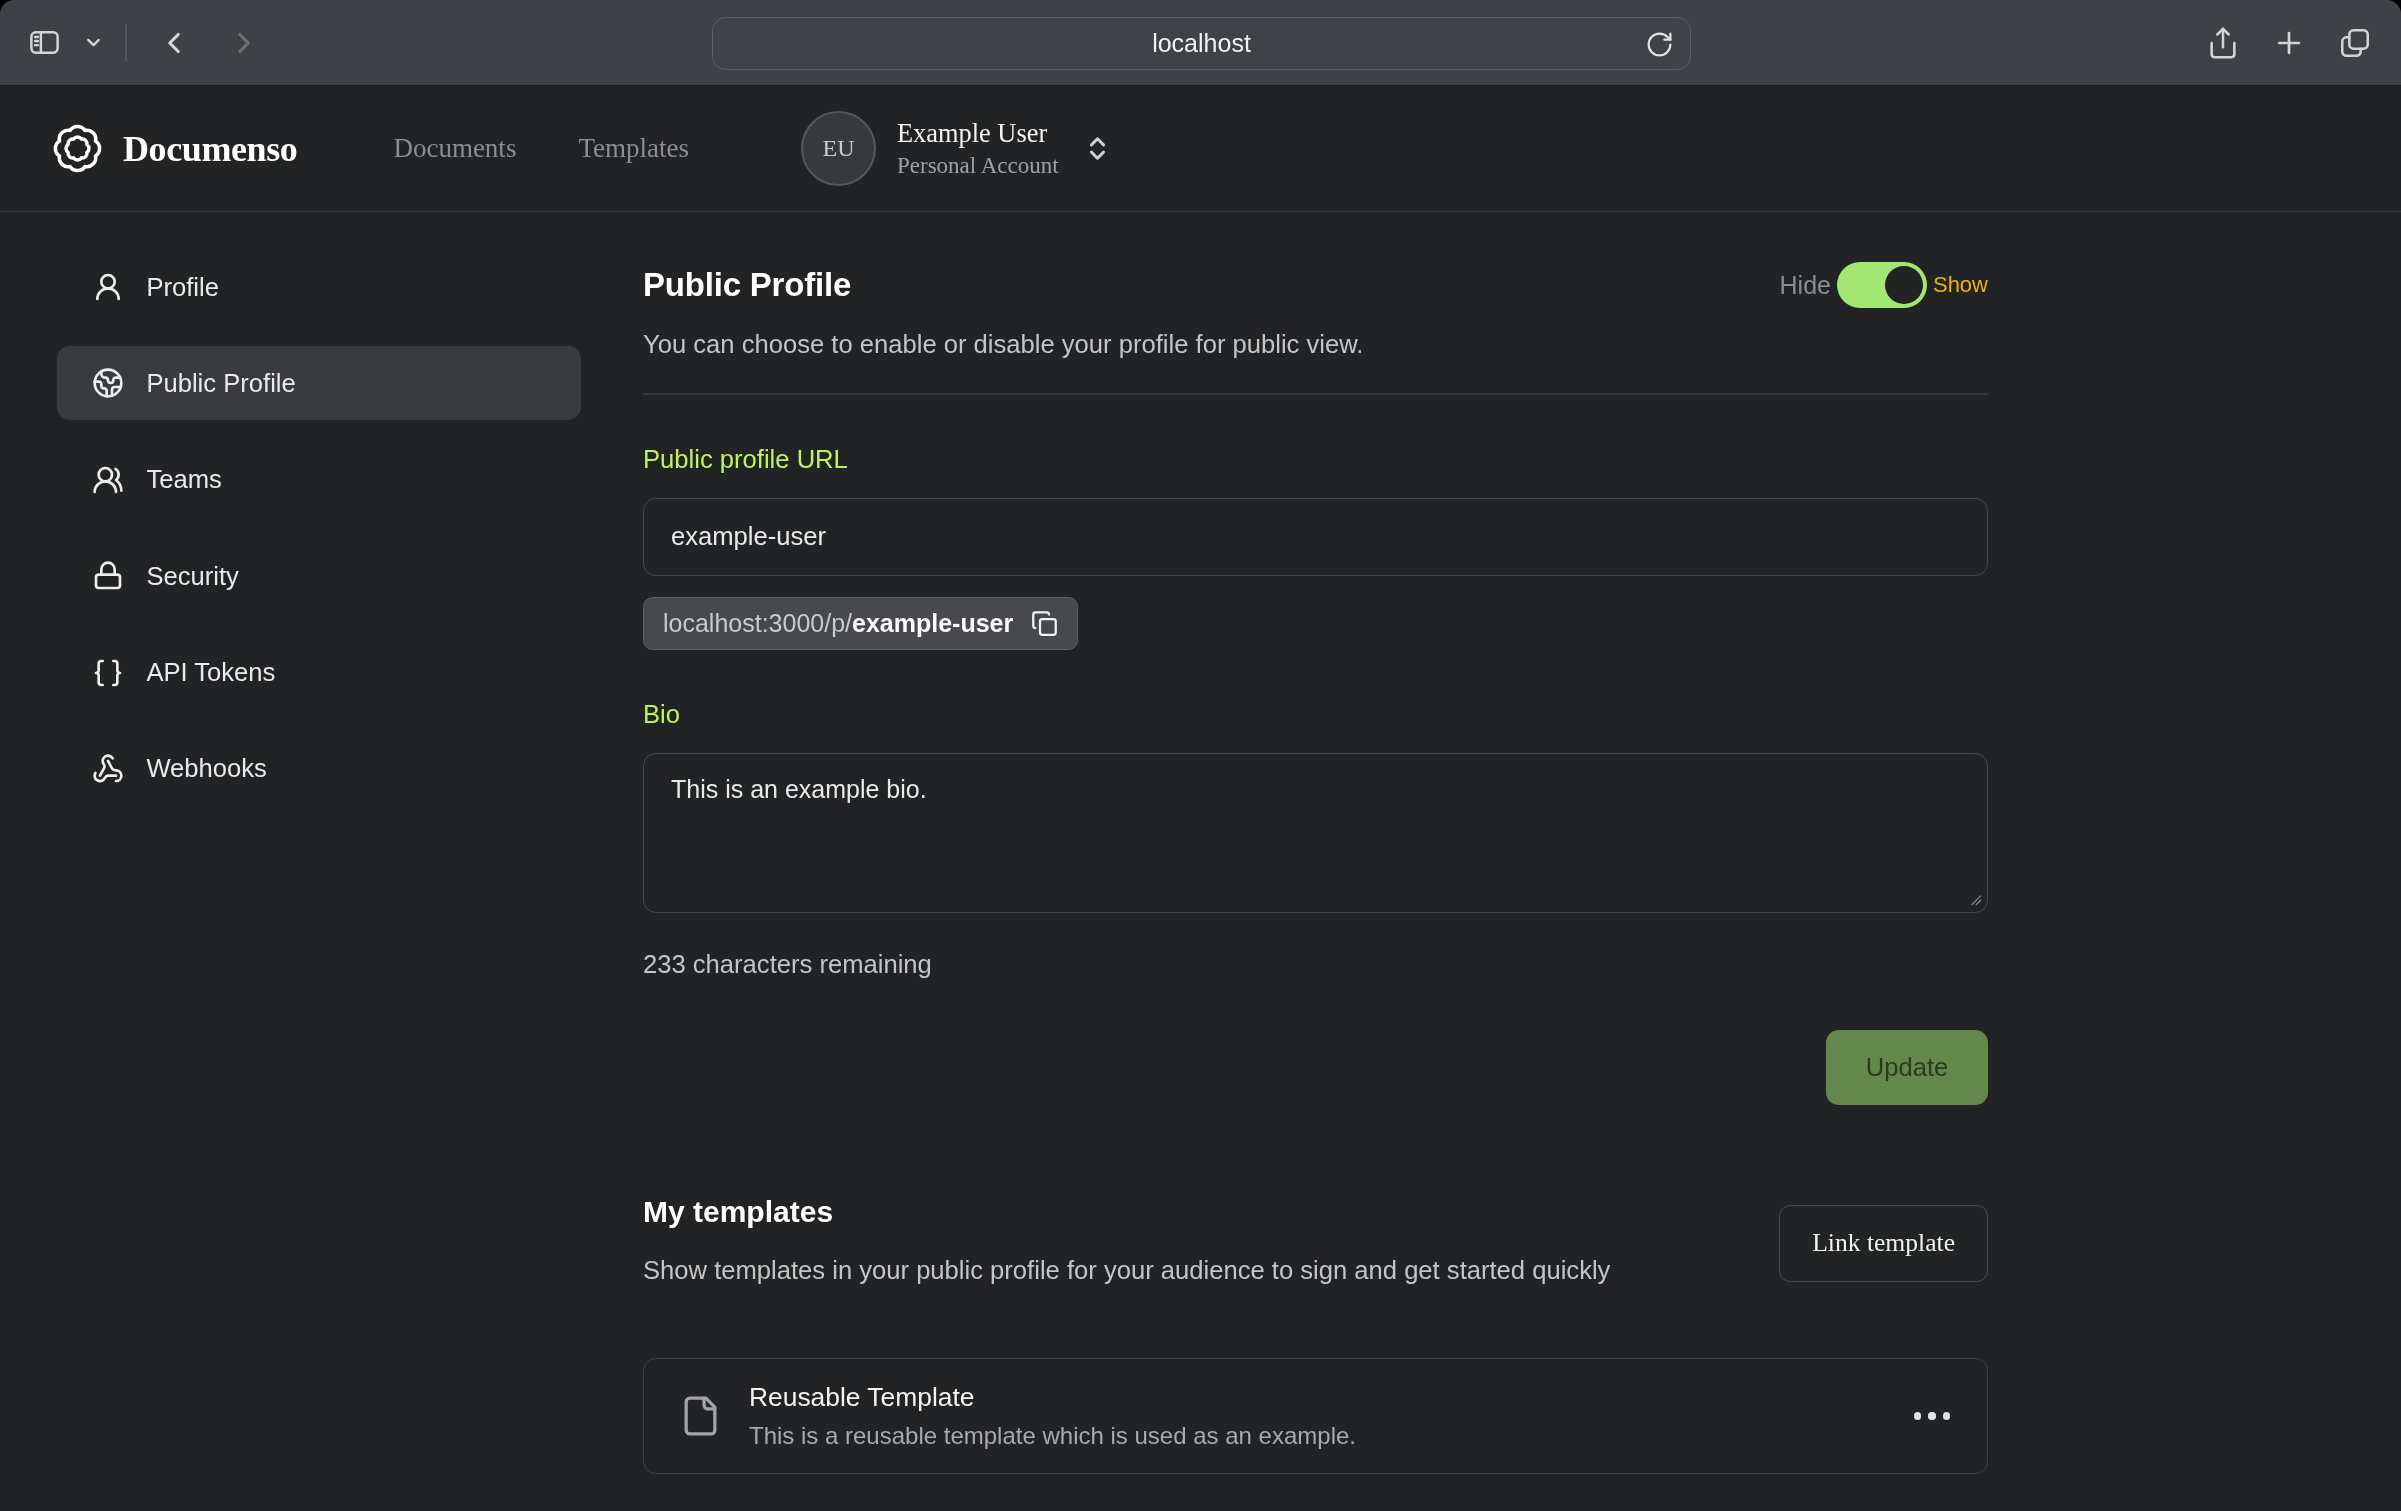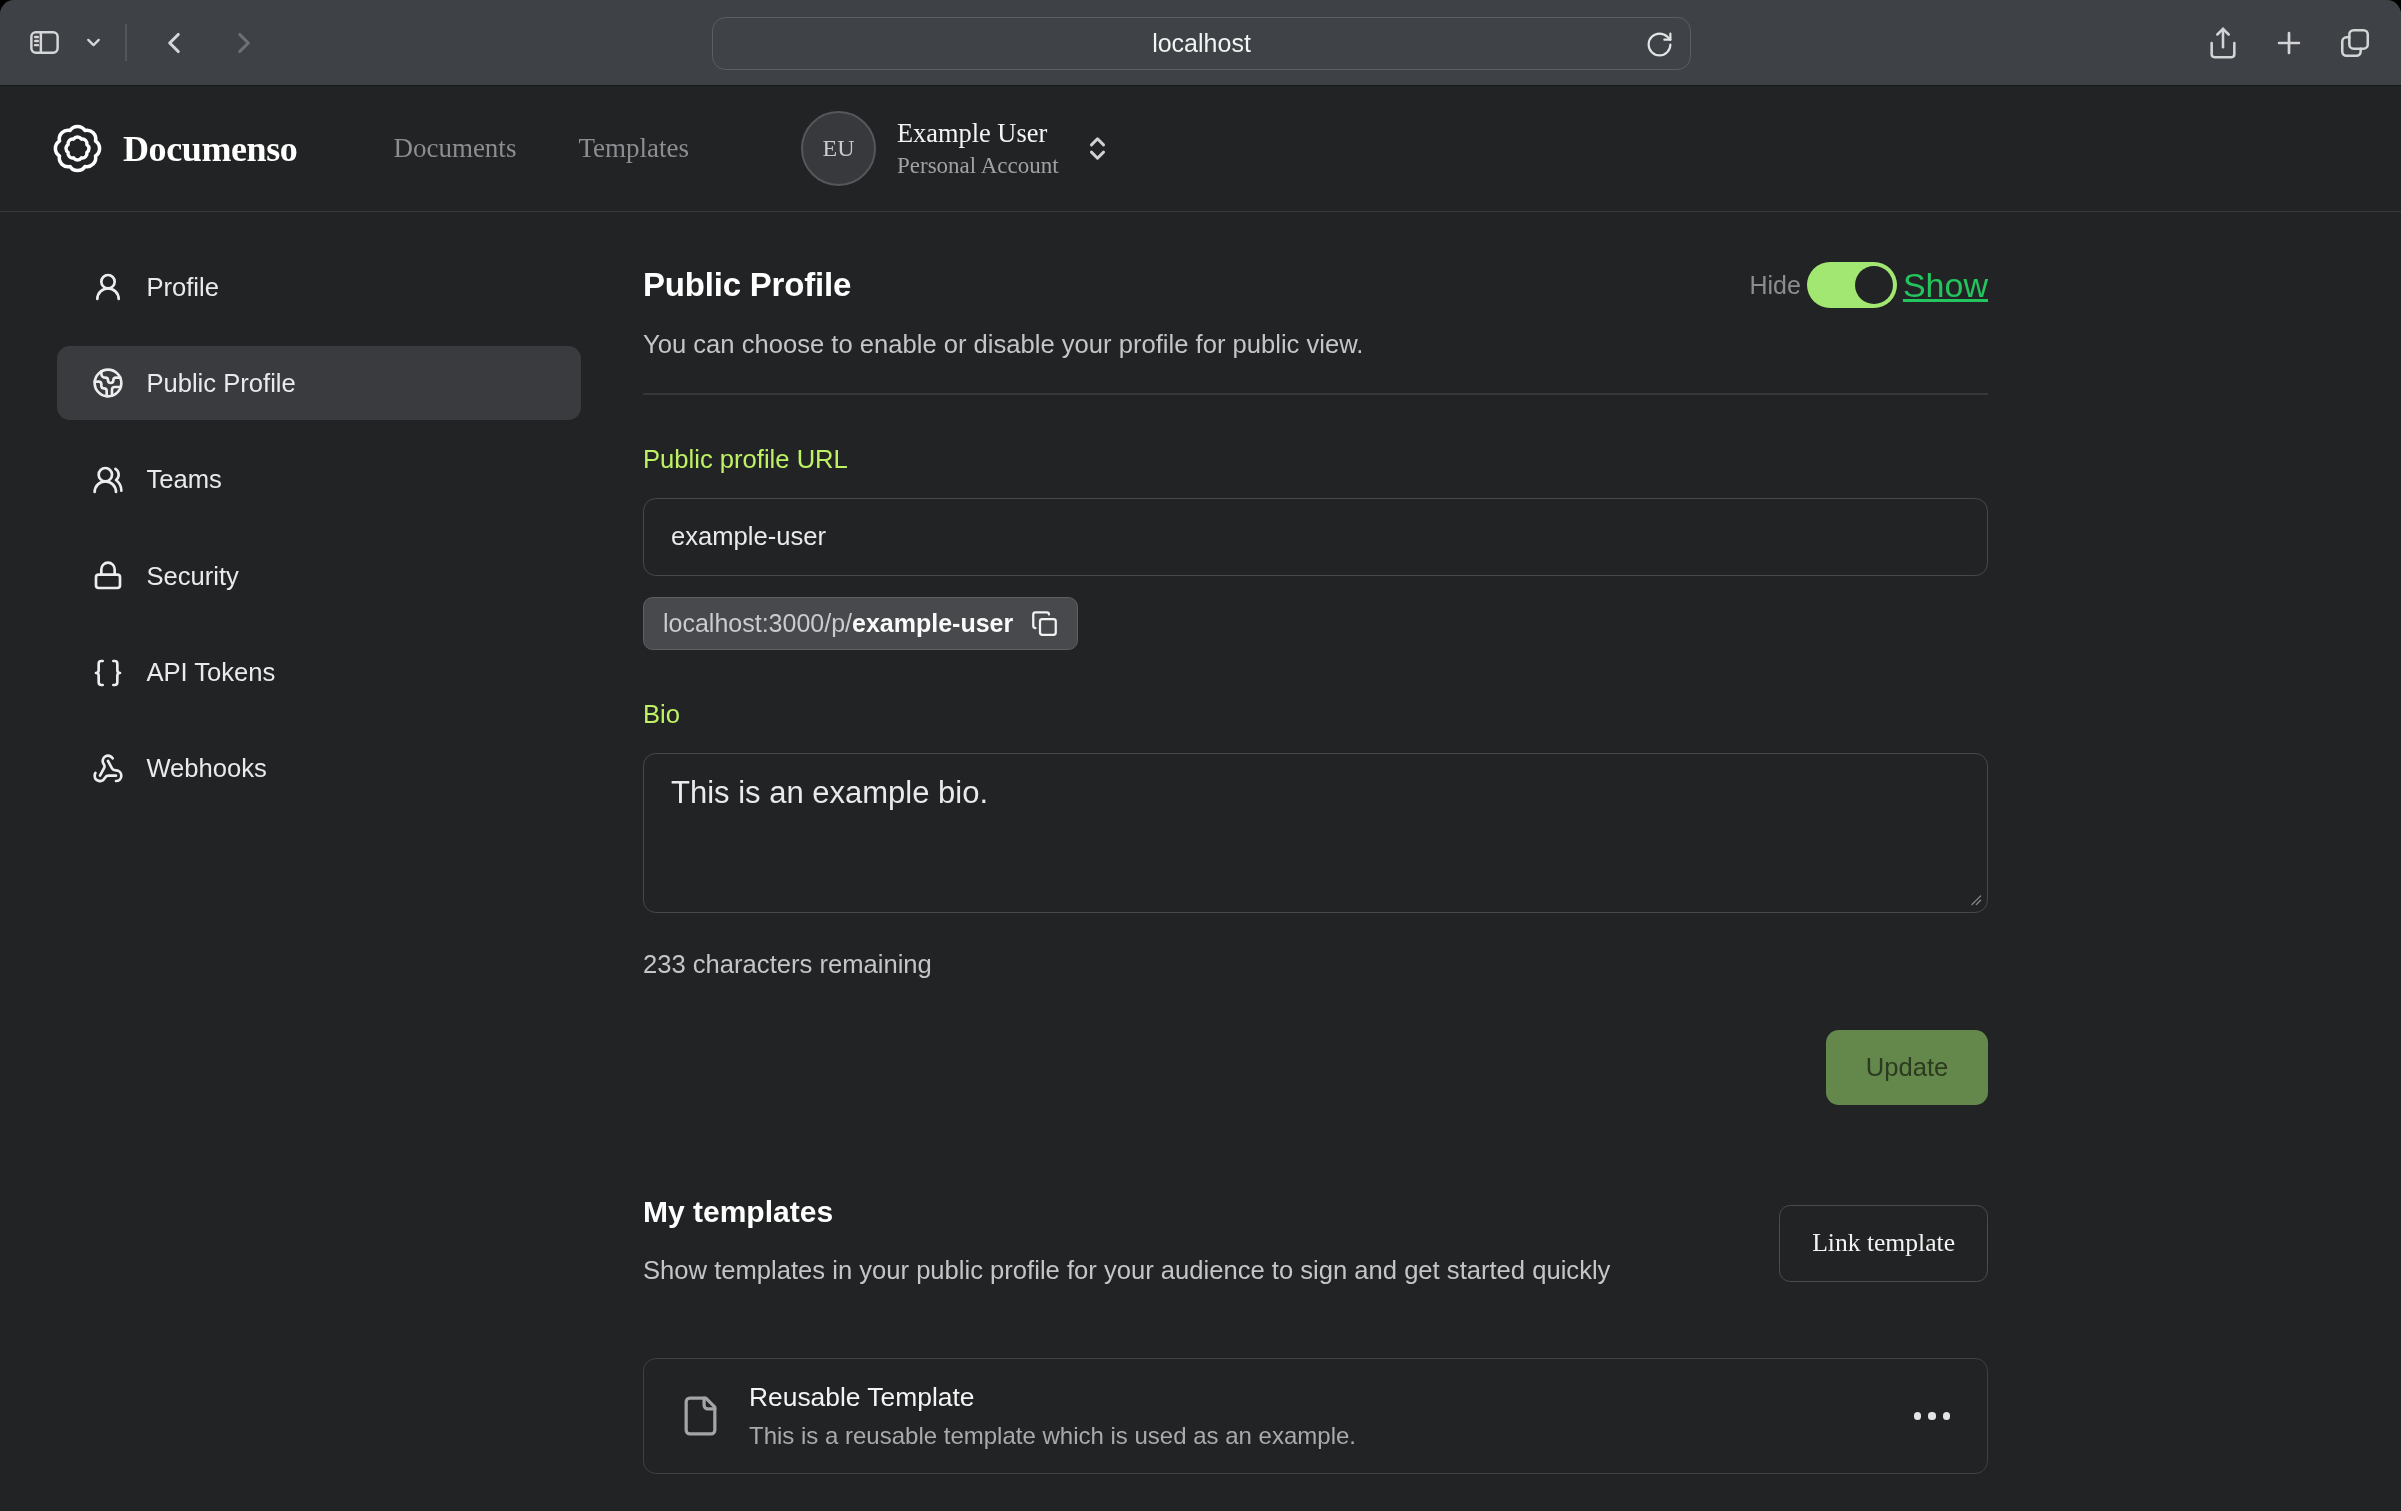--- a/index.html
+++ b/index.html
@@ -88,21 +88,21 @@
   }
   .side-item.active { background: #3a3b3e; }
   .side-item .icn { color: #eceded; }
 
   .main { width: 1345px; margin: 50px 0 0 62px; flex: none; }
 
   .title-row { display: flex; align-items: center; justify-content: space-between; }
   h1.page-title { color: #fff; font-size: 33px; font-weight: 600; letter-spacing: -0.2px; }
   .toggle-group { display: flex; align-items: center; gap: 6px; }
   .toggle-off-label { color: #8b8d90; font-size: 25px; }
-  .toggle-on-label { color: #22c55e; font-size: 34px; text-decoration: underline; }
+  .toggle-on-label { color: #eab308; font-size: 22px; }
   .switch {
     position: relative;
     width: 90px; height: 46px; border-radius: 23px;
     background: #a2e771; cursor: pointer;
   }
   .switch .knob {
     position: absolute; top: 4px; right: 4px;
     width: 38px; height: 38px; border-radius: 50%;
     background: #222324;
   }
@@ -129,21 +129,21 @@
   .url-preview .base { color: #c9cbcd; }
   .url-preview .slug { color: #fafafa; font-weight: 700; }
   .url-preview .copy { color: #f1f2f2; cursor: pointer; }
 
   .textarea-wrap { position: relative; margin-top: 24px; }
   textarea.bio {
     width: 100%; height: 160px;
     background: transparent;
     border: 1.6px solid #46484b; border-radius: 12.8px;
     padding: 21px 27px;
-    color: #e9eaeb; font-size: 31px;
+    color: #e9eaeb; font-size: 25px;
     font-family: "Liberation Sans", "DejaVu Sans", sans-serif;
     resize: none; outline: none;
   }
   .resize-grip { position: absolute; right: 4.8px; bottom: 8px; color: #8f9193; }
   .char-count { margin-top: 34px; color: #c3c5c7; font-size: 25.6px; }
 
   .update-row { margin-top: 51px; display: flex; justify-content: flex-end; }
   .update-btn {
     min-width: 162px; height: 75px; padding: 0 34px;
     border: none; border-radius: 12.8px;

